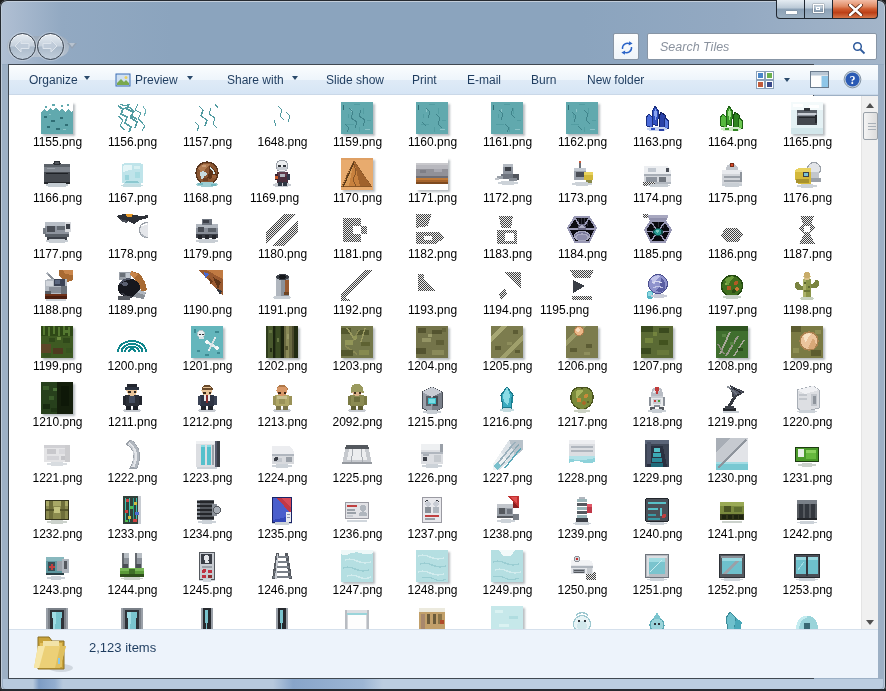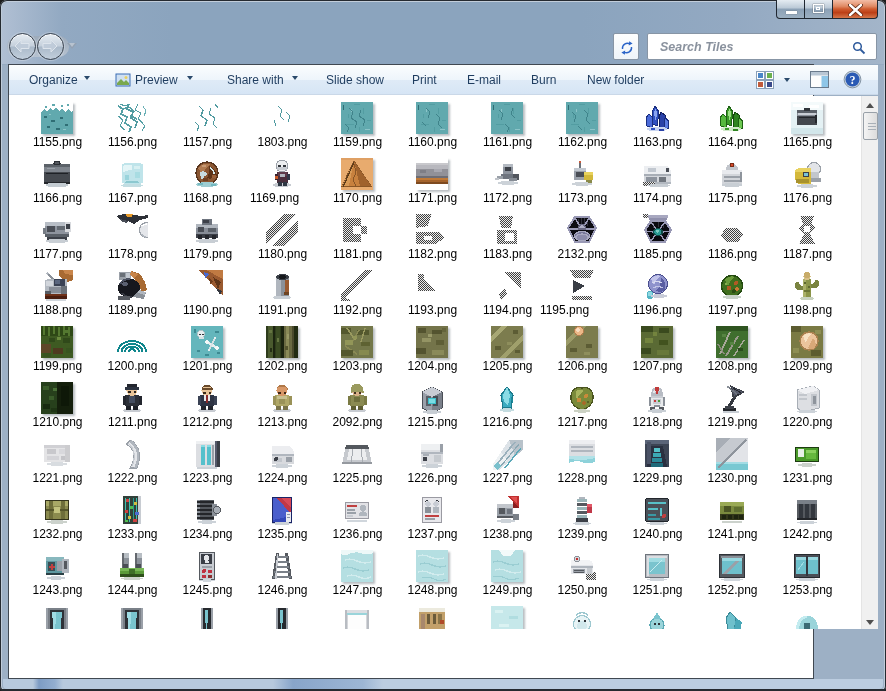--- a/index.html
+++ b/index.html
@@ -27,21 +27,21 @@
 
 .navcirc{position:absolute;top:33px;width:27px;height:27px;border-radius:50%;
  border:1px solid #39424e;
  background:linear-gradient(180deg,#e7edf3 0,#c5d0dc 48%,#aab9c9 52%,#c2cfdc 100%);
  box-shadow:inset 0 1px 0 rgba(255,255,255,.8),0 0 0 1px rgba(255,255,255,.25);}
 #addr{position:absolute;left:80px;top:33px;width:531px;height:27px;background:#fff;
  border:1px solid #8795a5;border-radius:2px;}
 #rfr{position:absolute;left:613px;top:33px;width:26px;height:27px;background:
  linear-gradient(180deg,#fdfefe,#eef4f9);border:1px solid #8795a5;border-radius:2px;}
 #srch{position:absolute;left:647px;top:33px;width:230px;height:27px;background:#fff;
- border:1px solid #8795a5;border-radius:2px;font-weight:bold;}
+ border:1px solid #8795a5;border-radius:2px;}
 
 #client{position:absolute;left:8px;top:64px;width:806px;height:615px;
  border:1px solid #404851;background:#fff;}
 #toolbar{position:absolute;left:0;top:0;width:869px;height:30px;
  background:linear-gradient(180deg,#fbfdfe 0,#eef5fb 50%,#dfebf7 51%,#d6e5f5 100%);
  border-bottom:1px solid #cad8e8;}
 .tbtxt{position:absolute;top:8px;font-size:12px;color:#1e3c5f;}
 .tbarr{position:absolute;top:11px;width:0;height:0;border-left:3.5px solid transparent;
  border-right:3.5px solid transparent;border-top:4px solid #2b4a6b;}
 #content{position:absolute;left:0;top:31px;width:852px;height:533px;background:#fff;
@@ -183,21 +183,21 @@
             <polyline points="4,20 8,24 6,29" fill="none" stroke="#4f9aa0" stroke-width="1"></polyline>
             <polyline points="24,2 27,6" fill="none" stroke="#4f9aa0" stroke-width="1"></polyline>
           </svg></div>
         <div class="lbl" style="left:161px;top:39px">1157.png</div>
         <div class="ticon" style="left:257px;top:6px"><svg width="32" height="32" viewBox="0 0 32 32" shape-rendering="crispEdges">
             <rect x="0" y="0" width="32" height="32" fill="#fff"></rect>
             <polyline points="12,4 16,8 14,14 18,18" fill="none" stroke="#4f9aa0" stroke-width="1.2"></polyline>
             <polyline points="20,10 24,14 22,20" fill="none" stroke="#4f9aa0" stroke-width="1"></polyline>
             <polyline points="8,18 10,24" fill="none" stroke="#4f9aa0" stroke-width="1"></polyline>
           </svg></div>
-        <div class="lbl" style="left:236px;top:39px">1803.png</div>
+        <div class="lbl" style="left:236px;top:39px">1648.png</div>
         <div class="ticon shadow" style="left:332px;top:6px"><svg width="32" height="32" viewBox="0 0 32 32" shape-rendering="crispEdges">
             <rect x="0" y="0" width="32" height="32" fill="#61a9ae"></rect>
             <rect x="2" y="3" width="1" height="5" fill="#2f6e75"></rect>
             <rect x="7" y="12" width="1" height="4" fill="#539da2"></rect>
             <rect x="13" y="2" width="6" height="1" fill="#539da2"></rect>
             <rect x="22" y="6" width="1" height="6" fill="#539da2"></rect>
             <rect x="5" y="22" width="8" height="1" fill="#539da2"></rect>
             <rect x="18" y="25" width="1" height="5" fill="#539da2"></rect>
             <rect x="26" y="18" width="4" height="1" fill="#539da2"></rect>
             <rect x="10" y="7" width="1" height="3" fill="#8cc4c8"></rect>
@@ -512,21 +512,21 @@
             <polyline points="18 4 18 12" fill="none" stroke="#32323e" stroke-width="1"></polyline>
             <polyline points="21 5 21 12" fill="none" stroke="#32323e" stroke-width="1"></polyline>
             <polyline points="9 4 15 14" fill="none" stroke="#9898b4" stroke-width="1.6"></polyline>
             <polyline points="23 4 17 14" fill="none" stroke="#9898b4" stroke-width="1.6"></polyline>
             <polyline points="2 15 30 15" fill="none" stroke="#9898b4" stroke-width="2"></polyline>
             <path d="M12.5 15 Q12.5 10.5 16 10.5 Q19.5 10.5 19.5 15 Z" fill="#b0b0c8" stroke="#6a6a84" stroke-width="1.2"></path>
             <ellipse cx="16" cy="22" rx="8" ry="5.5" fill="#a8a8c0"></ellipse>
             <path d="M9 22 A7.5 5 0 0 1 23 22" fill="none" stroke="#78789a" stroke-width="1.2"></path>
             <ellipse cx="16" cy="23.5" rx="5" ry="3" fill="#8c8cab"></ellipse>
           </svg></div>
-        <div class="lbl" style="left:536px;top:151px">2132.png</div>
+        <div class="lbl" style="left:536px;top:151px">1184.png</div>
         <div class="ticon" style="left:632px;top:118px"><svg width="32" height="32" viewBox="0 0 32 32" shape-rendering="crispEdges">
             <rect x="0" y="0" width="32" height="32" fill="#fff"></rect>
             <rect x="2" y="0" width="5" height="4" fill="url(#chk)"></rect>
             <polygon points="7,1 27,1 25,8 9,8" fill="#9090ac"></polygon>
             <polygon points="7,1 27,1 26.5,4 7.5,4" fill="#a8a8c0"></polygon>
             <polygon points="4,16 10,7 24,7 30,16 24,28 10,28" fill="#0a0a10" stroke="#9898b4" stroke-width="2"></polygon>
             <polyline points="12 9 12 14" fill="none" stroke="#32323e" stroke-width="1"></polyline>
             <polyline points="17 8 17 13" fill="none" stroke="#32323e" stroke-width="1"></polyline>
             <polyline points="22 9 22 14" fill="none" stroke="#32323e" stroke-width="1"></polyline>
             <polyline points="10 8 16 16" fill="none" stroke="#9898b4" stroke-width="1.4"></polyline>
@@ -1441,14 +1441,27 @@
       </div>
       <div id="sbar">
 <div class="abs" style="left:4px;top:7px;width:0;height:0;border-left:4.5px solid transparent;border-right:4.5px solid transparent;border-bottom:5px solid #505050"></div>
 <div class="abs" style="left:1px;top:16px;width:15px;height:28px;background:linear-gradient(90deg,#f4f4f4,#dcdcdc);border:1px solid #98a0a8;border-radius:2px;">
 <div class="abs" style="left:3.5px;top:10px;width:8px;height:1px;background:#a8b0b8"></div>
 <div class="abs" style="left:3.5px;top:13px;width:8px;height:1px;background:#a8b0b8"></div>
 <div class="abs" style="left:3.5px;top:16px;width:8px;height:1px;background:#a8b0b8"></div>
 </div>
 <div class="abs" style="left:4px;top:524px;width:0;height:0;border-left:4.5px solid transparent;border-right:4.5px solid transparent;border-top:5px solid #505050"></div>
 </div>
+      <div id="status">
+<svg class="abs" style="left:22px;top:4px" width="46" height="42" viewBox="0 0 46 42">
+<ellipse cx="30" cy="34" rx="12" ry="4" fill="#b8bfc8" opacity="0.55"></ellipse>
+<path d="M7 3 h11 l3 4 h12 v28 H7 Z" fill="#c8a23a" stroke="#8a6e22" stroke-width="1"></path>
+<path d="M9 9 h22 v24 H9 Z" fill="#e2c05c"></path>
+<path d="M12 7 h16 l1 26 h-17 Z" fill="#f2e3a8"></path>
+<path d="M7 12 l-4 22 h26 l6-22 Z" fill="#ecd077"></path>
+<path d="M7 12 l-4 22 h5 l6-22 Z" fill="#f6e6a8"></path>
+<path d="M29 12 l-5 22 h5 l6-22 Z" fill="#dfbf5e"></path>
+<rect x="27" y="24" width="2" height="6" fill="#8ac8e8"></rect>
+</svg>
+<div class="abs" style="left:80px;top:10px;font-size:13px;color:#1e3c5f">2,123 items</div>
+</div>
     </div>
     <div class="abs" style="left:0;right:0;bottom:0;height:2px;background:#252a30;border-radius:0 0 5px 5px"></div>
   </div>
 </body></html>

